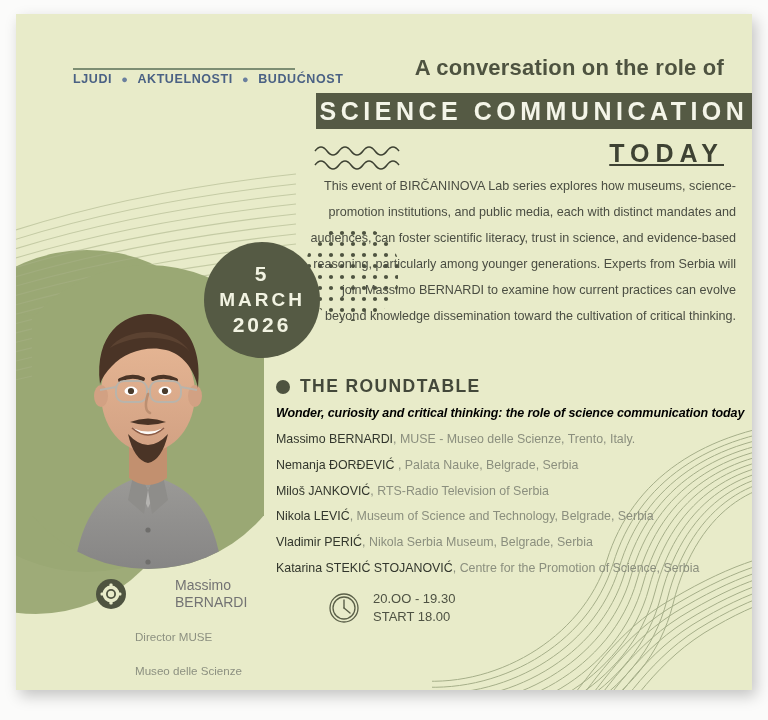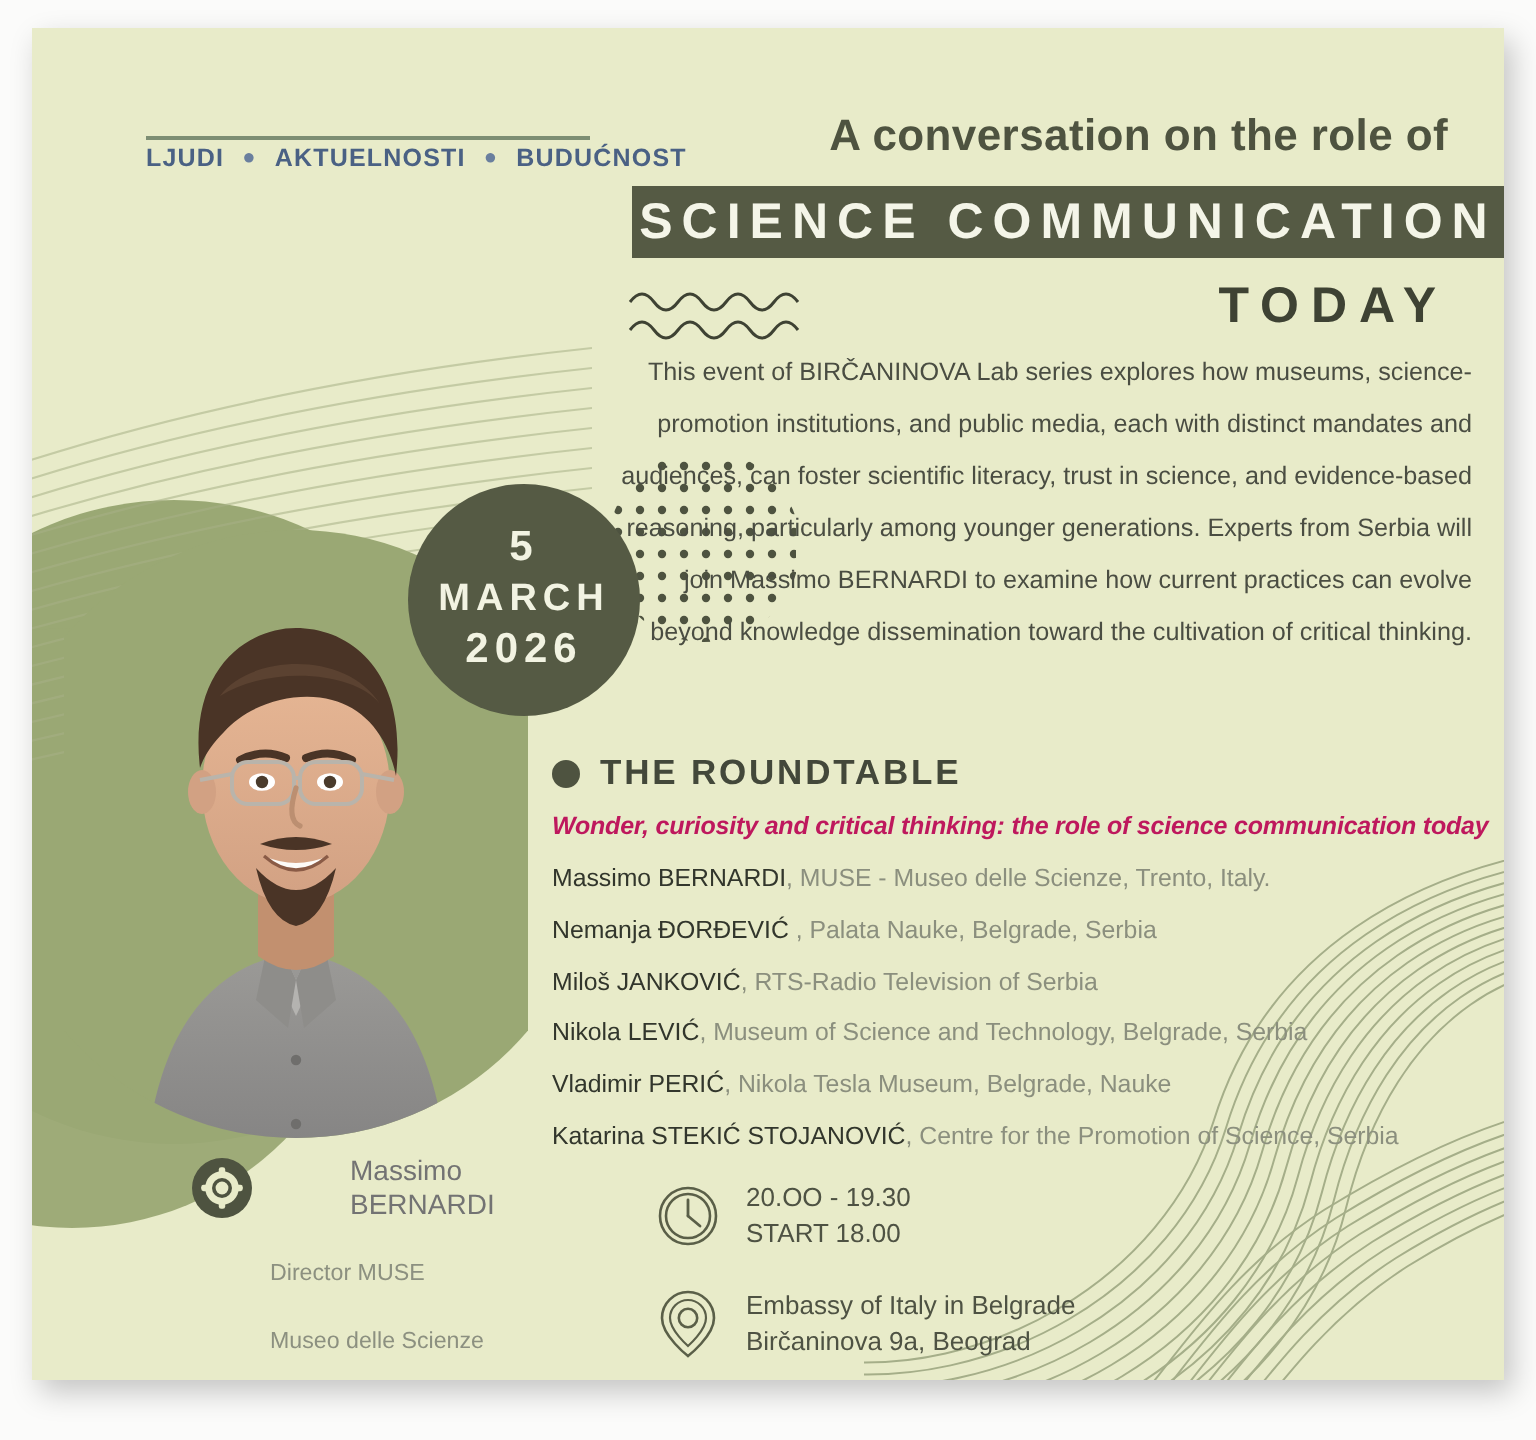--- a/index.html
+++ b/index.html
@@ -72,37 +72,37 @@
   .band{
     position:absolute;left:300px;top:79px;right:0;height:36px;
     background:#555a44;display:flex;align-items:center;justify-content:center;
   }
   .band span{
     color:#f4f5e8;font-size:25px;font-weight:700;letter-spacing:4.5px;
     white-space:nowrap;
   }
   .today{
     position:absolute;right:28px;top:125px;
-    font-size:25px;font-weight:700;letter-spacing:6px;color:#3e4233;
+    font-size:25px;font-weight:700;letter-spacing:6px;color:#3e4233;text-decoration:underline;
   }
 
   
   .intro{
     position:absolute;left:292px;top:160px;width:428px;
     text-align:right;font-size:12.6px;line-height:2.06;color:#4a4d42;
   }
 
   
   .rt{position:absolute;left:260px;top:362px;width:470px;}
   .rt-head{display:flex;align-items:center;gap:10px;}
   .rt-bullet{width:14px;height:14px;border-radius:50%;background:#4e5340;flex:none;}
   .rt-title{font-size:17.5px;font-weight:700;letter-spacing:1.4px;color:#43483a;}
   .rt-sub{
     margin-top:9px;font-size:12.5px;font-style:italic;font-weight:700;
-    color:#be185d;letter-spacing:-.1px;
+    color:#000000;letter-spacing:-.1px;
   }
   .speakers{margin-top:7px;}
   .sp{font-size:12.4px;line-height:2.08;color:#8b8f7e;white-space:nowrap;}
   .sp b{font-weight:400;color:#32362c;}
 
   
   .meta{position:absolute;left:312px;top:576px;}
   .meta-row{display:flex;align-items:center;gap:13px;margin-bottom:17px;}
   .meta-ico{flex:none;}
   .meta-txt{font-size:13px;line-height:1.42;color:#4e5243;}
@@ -281,47 +281,36 @@
       <div class="rt-head">
         <span class="rt-bullet"></span>
         <span class="rt-title">THE ROUNDTABLE</span>
       </div>
       <div class="rt-sub">Wonder, curiosity and critical thinking: the role of science communication today</div>
       <div class="speakers">
         <div class="sp"><b>Massimo BERNARDI</b><span>, MUSE - Museo delle Scienze, Trento, Italy.</span></div>
         <div class="sp"><b>Nemanja ĐORĐEVIĆ </b><span>, Palata Nauke, Belgrade, Serbia</span></div>
         <div class="sp"><b>Miloš JANKOVIĆ</b><span>, RTS-Radio Television of Serbia</span></div>
         <div class="sp"><b>Nikola LEVIĆ</b><span>, Museum of Science and Technology, Belgrade, Serbia</span></div>
-        <div class="sp"><b>Vladimir PERIĆ</b><span>, Nikola Tesla Museum, Belgrade, Nauke</span></div>
+        <div class="sp"><b>Vladimir PERIĆ</b><span>, Nikola Serbia Museum, Belgrade, Serbia</span></div>
         <div class="sp"><b>Katarina STEKIĆ STOJANOVIĆ</b><span>, Centre for the Promotion of Science, Serbia</span></div>
       </div>
     </div>
 
     <div class="meta">
       <div class="meta-row">
         <svg class="meta-ico" width="32" height="32" viewBox="0 0 32 32">
           <circle cx="16" cy="16" r="14" fill="none" stroke="#5a5f48" stroke-width="1.3"></circle>
           <circle cx="16" cy="16" r="11" fill="none" stroke="#5a5f48" stroke-width="1.3"></circle>
           <path d="M16,16 L16,8" stroke="#5a5f48" stroke-width="1.4" stroke-linecap="round"></path>
           <path d="M16,16 L22,21" stroke="#5a5f48" stroke-width="1.4" stroke-linecap="round"></path>
         </svg>
         <div class="meta-txt">
           <div>20.OO - 19.30</div>
           <div>START  18.00</div>
-        </div>
-      </div>
-      <div class="meta-row">
-        <svg class="meta-ico" width="32" height="36" viewBox="0 0 32 36">
-          <path d="M16,2 C8.8,2 3,7.8 3,15 C3,24 16,34 16,34 C16,34 29,24 29,15 C29,7.8 23.2,2 16,2 Z" fill="none" stroke="#5a5f48" stroke-width="1.3"></path>
-          <path d="M16,6 C11,6 7,10 7,15 C7,21.2 16,29 16,29 C16,29 25,21.2 25,15 C25,10 21,6 16,6 Z" fill="none" stroke="#5a5f48" stroke-width="1.1"></path>
-          <circle cx="16" cy="15" r="4.6" fill="none" stroke="#5a5f48" stroke-width="1.3"></circle>
-        </svg>
-        <div class="meta-txt">
-          <div>Embassy of Italy in Belgrade</div>
-          <div>Birčaninova 9a, Beograd</div>
         </div>
       </div>
     </div>
 
     <div class="credit">
       <svg class="credit-ico" width="30" height="30" viewBox="0 0 30 30">
         <circle cx="15" cy="15" r="15" fill="#4e5340"></circle>
         <g fill="#e8ebc9">
           <circle cx="15" cy="15" r="8.4"></circle>
         </g>

